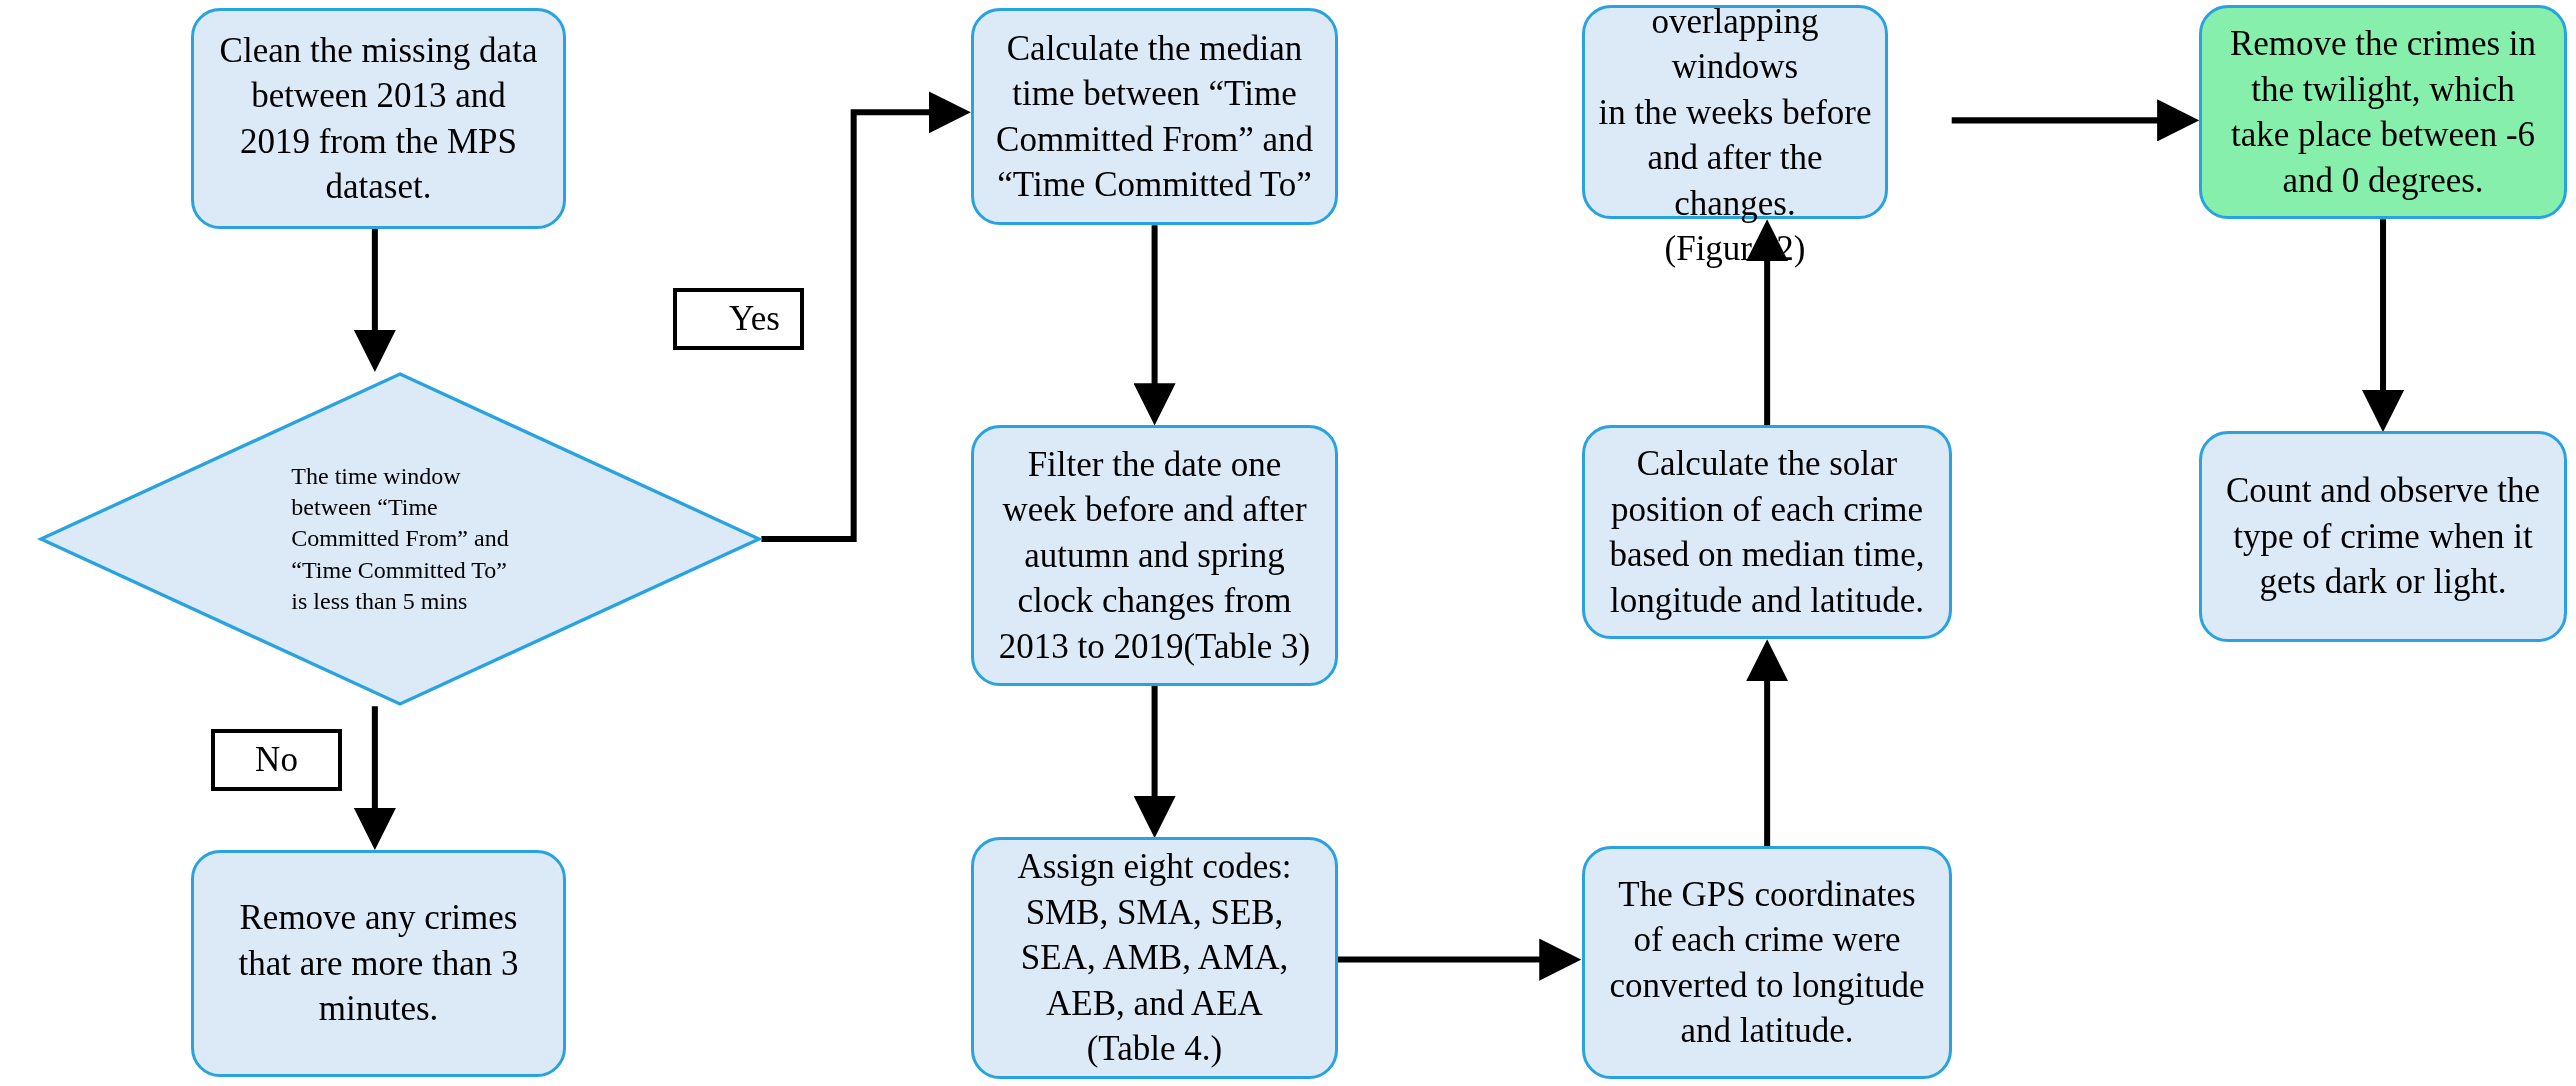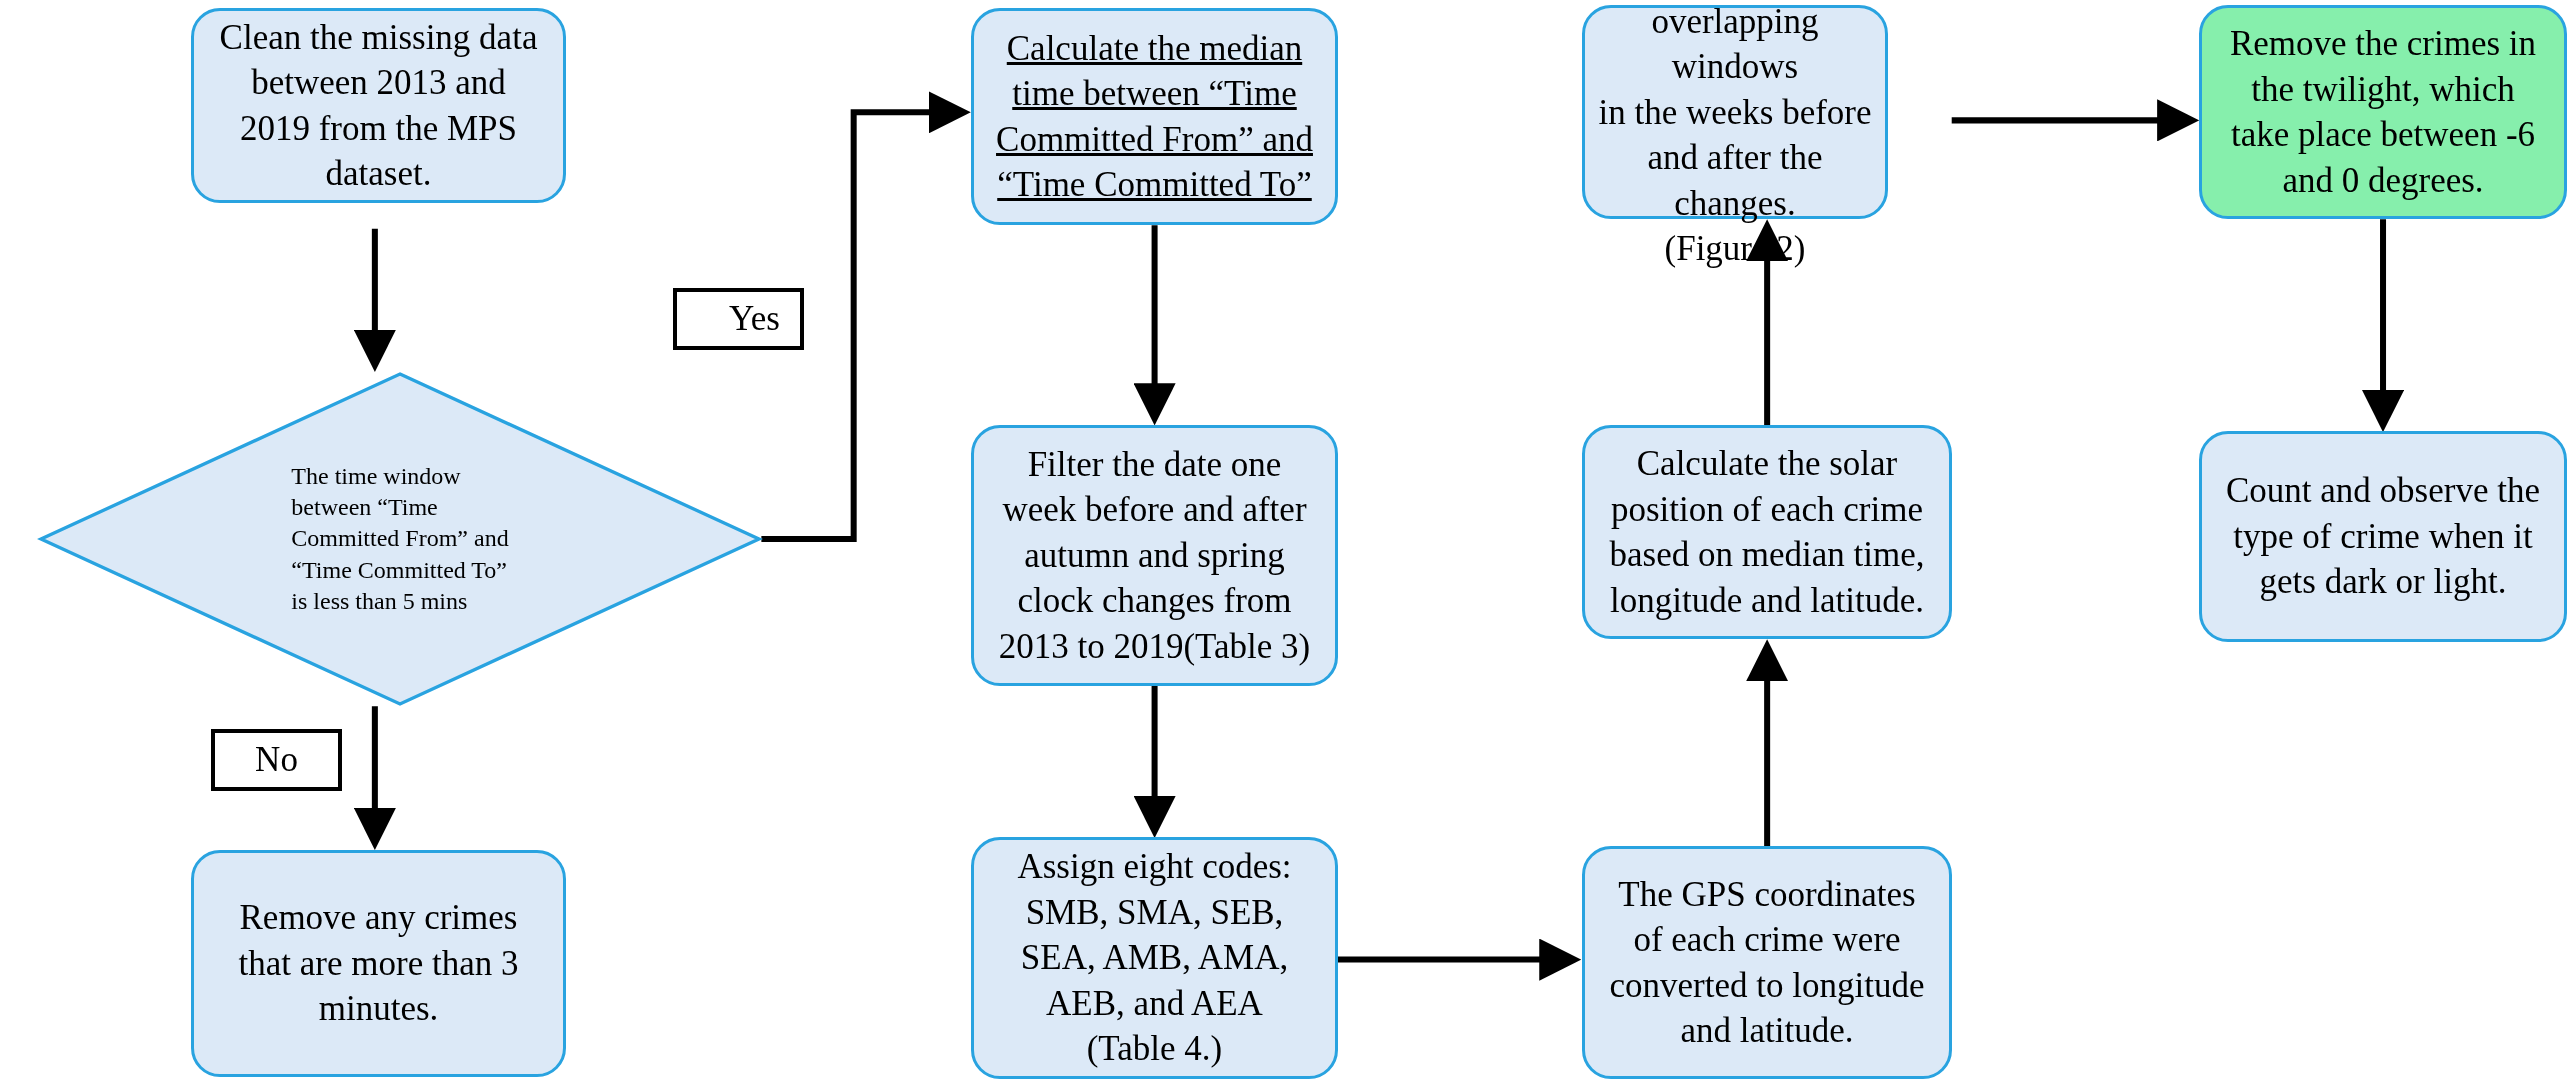--- a/index.html
+++ b/index.html
@@ -100,38 +100,38 @@
         <path d="M 1726,1025 L 1726,1237" fill="none" stroke="#000000" stroke-width="9" marker-end="url(#arrowhead)"></path>
         <path d="M 2000,1435 L 2348,1435" fill="none" stroke="#000000" stroke-width="9" marker-end="url(#arrowhead)"></path>
         <path d="M 2642,1265 L 2642,972" fill="none" stroke="#000000" stroke-width="9" marker-end="url(#arrowhead)"></path>
         <path d="M 2642,636 L 2642,344" fill="none" stroke="#000000" stroke-width="9" marker-end="url(#arrowhead)"></path>
         <path d="M 2918,180 L 3272,180" fill="none" stroke="#000000" stroke-width="9" marker-end="url(#arrowhead)"></path>
         <path d="M 3563,328 L 3563,630" fill="none" stroke="#000000" stroke-width="9" marker-end="url(#arrowhead)"></path>
       </g>
   </svg>
 
   <div id="node-layer">
-      <div class="node" style="left: 191px; top: 8px; width: 375px; height: 195px; background: rgb(220, 233, 247); border-color: rgb(41, 163, 224); color: rgb(0, 0, 0);"><span>Clean the missing  data
+      <div class="node" style="left: 191px; top: 8px; width: 375px; height: 221px; background: rgb(220, 233, 247); border-color: rgb(41, 163, 224); color: rgb(0, 0, 0);"><span>Clean the missing  data
 between 2013 and
 2019 from  the MPS
 dataset.</span></div>
       <div class="diamond-wrap" style="left: 39px; top: 372px; width: 722px; height: 334px;">
         <svg viewBox="0 0 1080 500" preserveAspectRatio="none">
           <polygon points="540,3 1077,250 540,497 3,250" fill="#dce9f7" stroke="#29a3e0" stroke-width="5"></polygon>
         </svg>
         <div class="diamond-label">The time window
 between “Time
 Committed From” and
 “Time Committed To”
 is less than 5 mins</div>
       </div>
       <div class="node" style="left: 191px; top: 850px; width: 375px; height: 227px; background: rgb(220, 233, 247); border-color: rgb(41, 163, 224); color: rgb(0, 0, 0);"><span>Remove any crimes
 that are more than 3
 minutes.</span></div>
-      <div class="node" style="left: 971px; top: 8px; width: 367px; height: 217px; background: rgb(220, 233, 247); border-color: rgb(41, 163, 224); color: rgb(0, 0, 0); text-decoration: underline;"><span>Calculate the median
+      <div class="node" style="left: 971px; top: 8px; width: 367px; height: 217px; background: rgb(220, 233, 247); border-color: rgb(41, 163, 224); color: rgb(0, 0, 0);"><span>Calculate the median
 time between “Time
 Committed From” and
 “Time Committed To”</span></div>
       <div class="node" style="left: 971px; top: 425px; width: 367px; height: 261px; background: rgb(220, 233, 247); border-color: rgb(41, 163, 224); color: rgb(0, 0, 0);"><span>Filter the date one
 week before and after
 autumn and spring
 clock changes from
 2013 to 2019(Table 3)</span></div>
       <div class="node" style="left: 971px; top: 837px; width: 367px; height: 242px; background: rgb(220, 233, 247); border-color: rgb(41, 163, 224); color: rgb(0, 0, 0);"><span>Assign eight codes:
 SMB, SMA, SEB,

